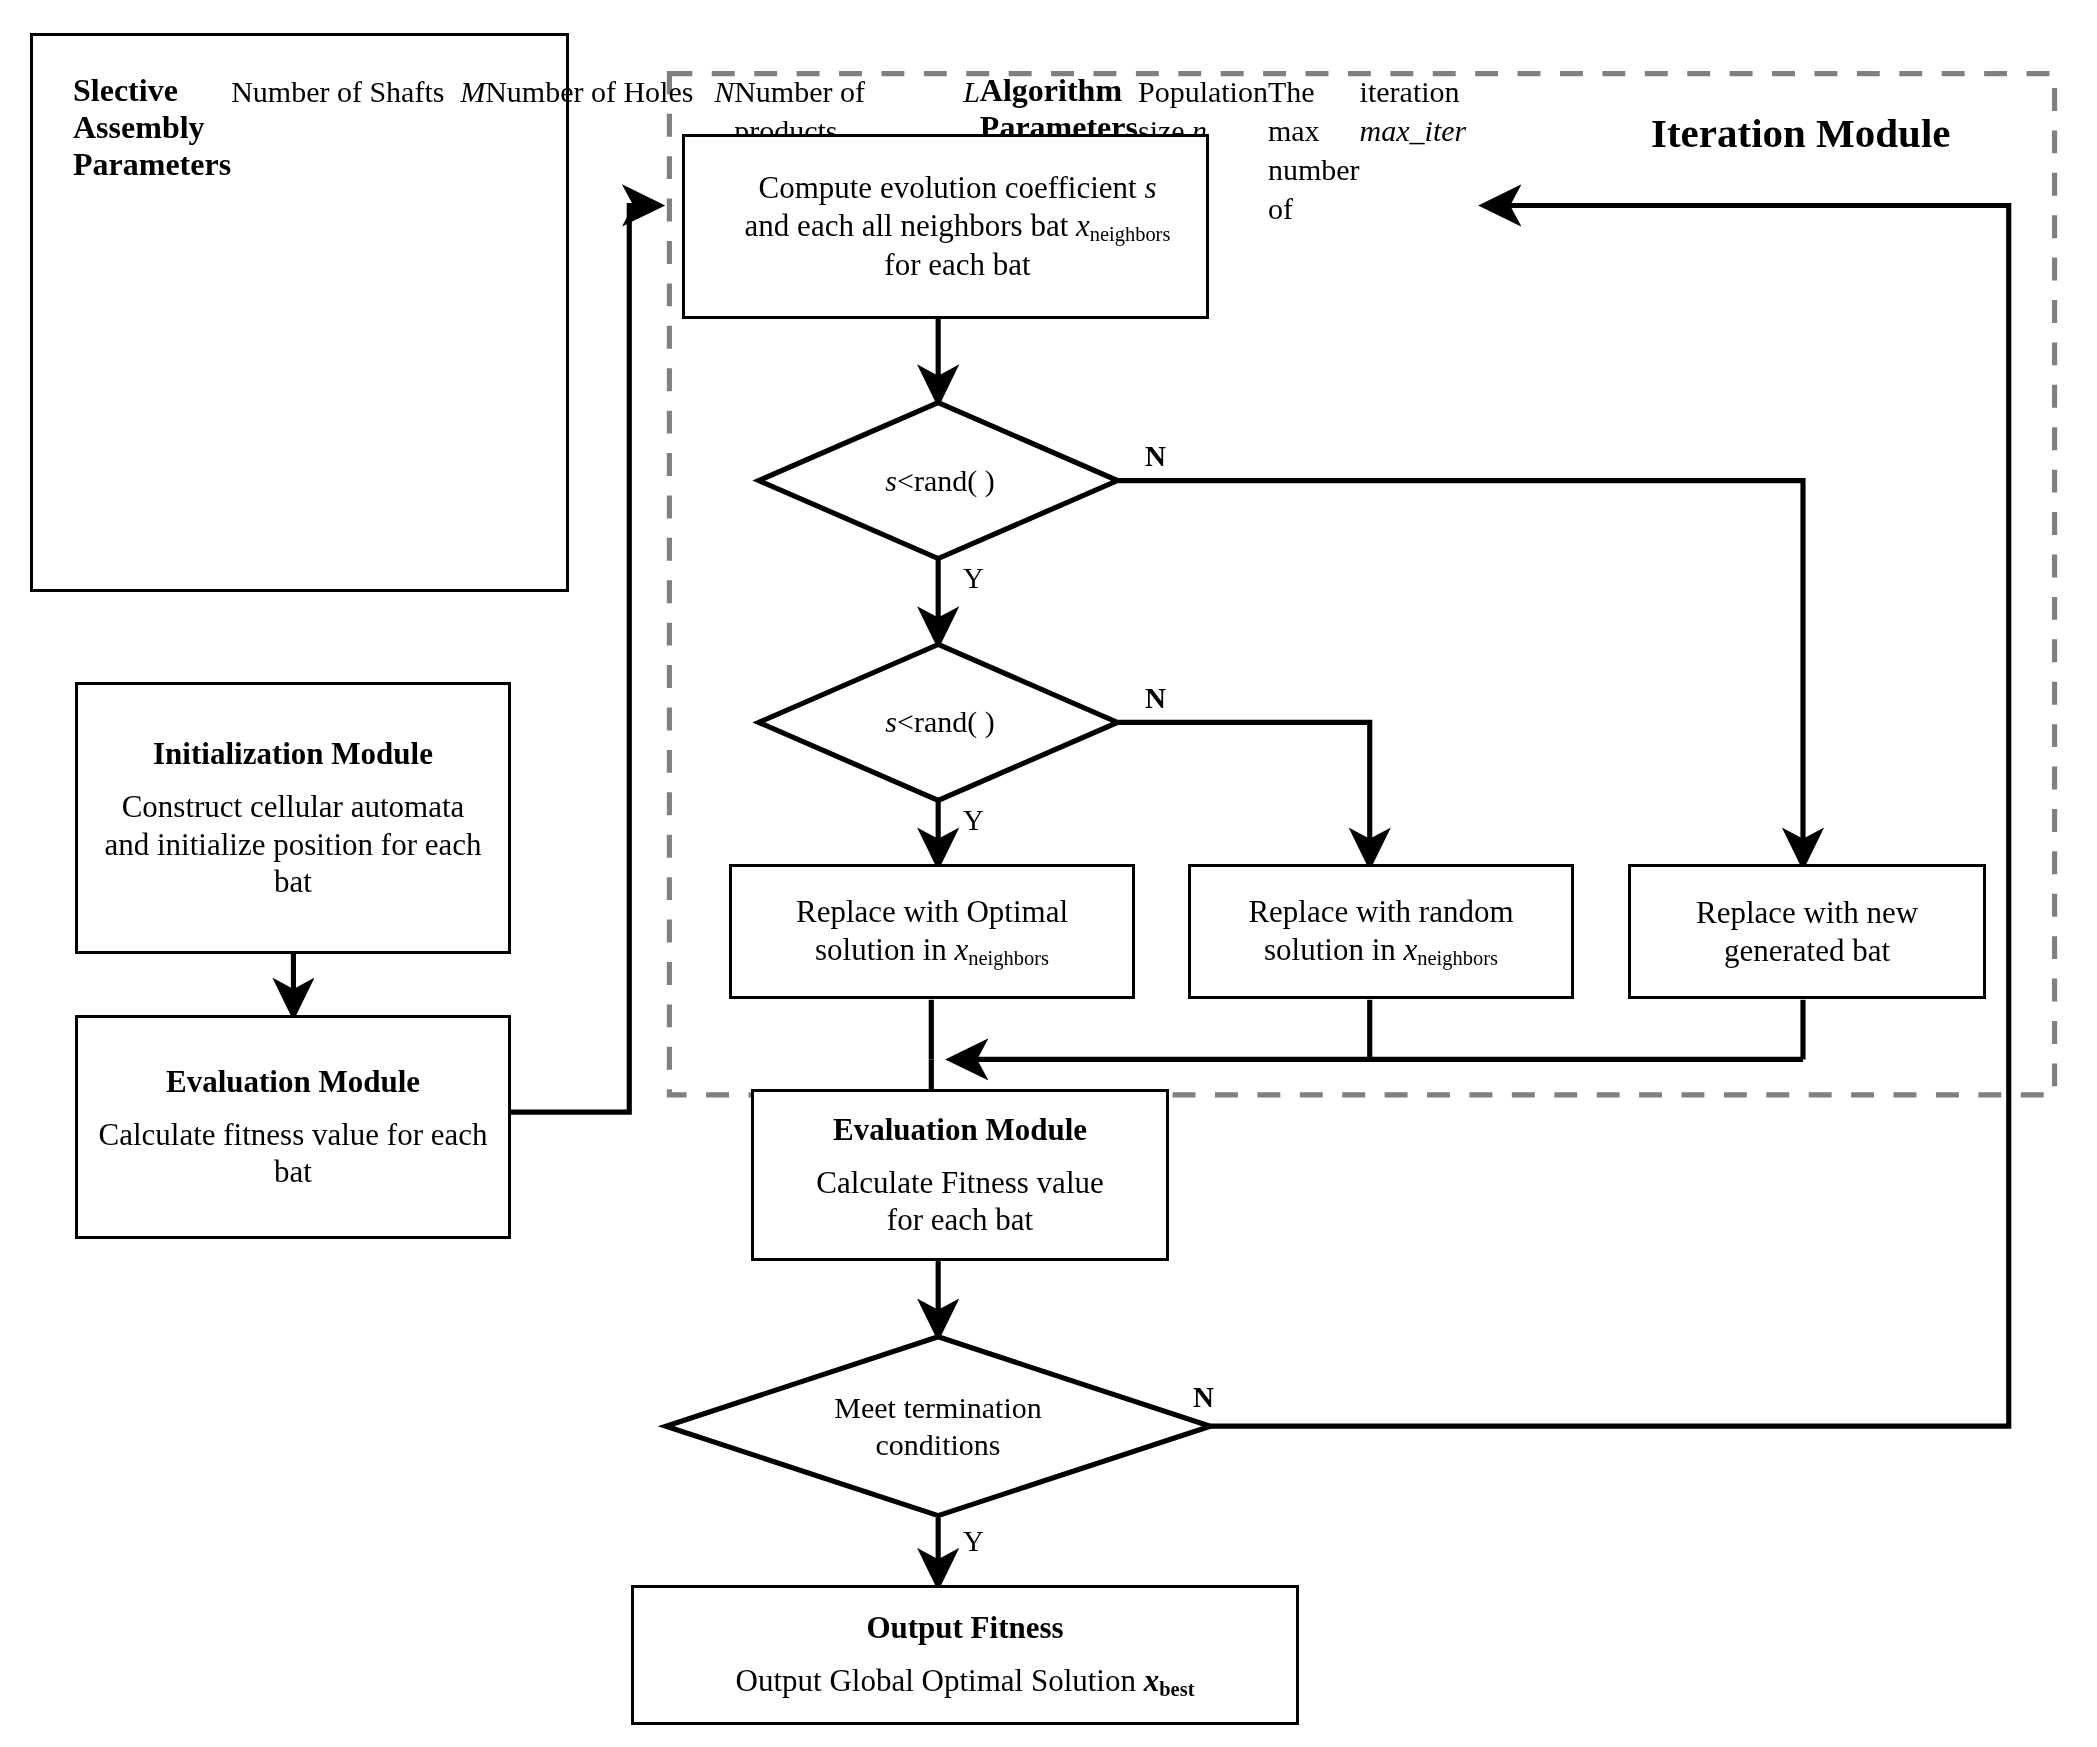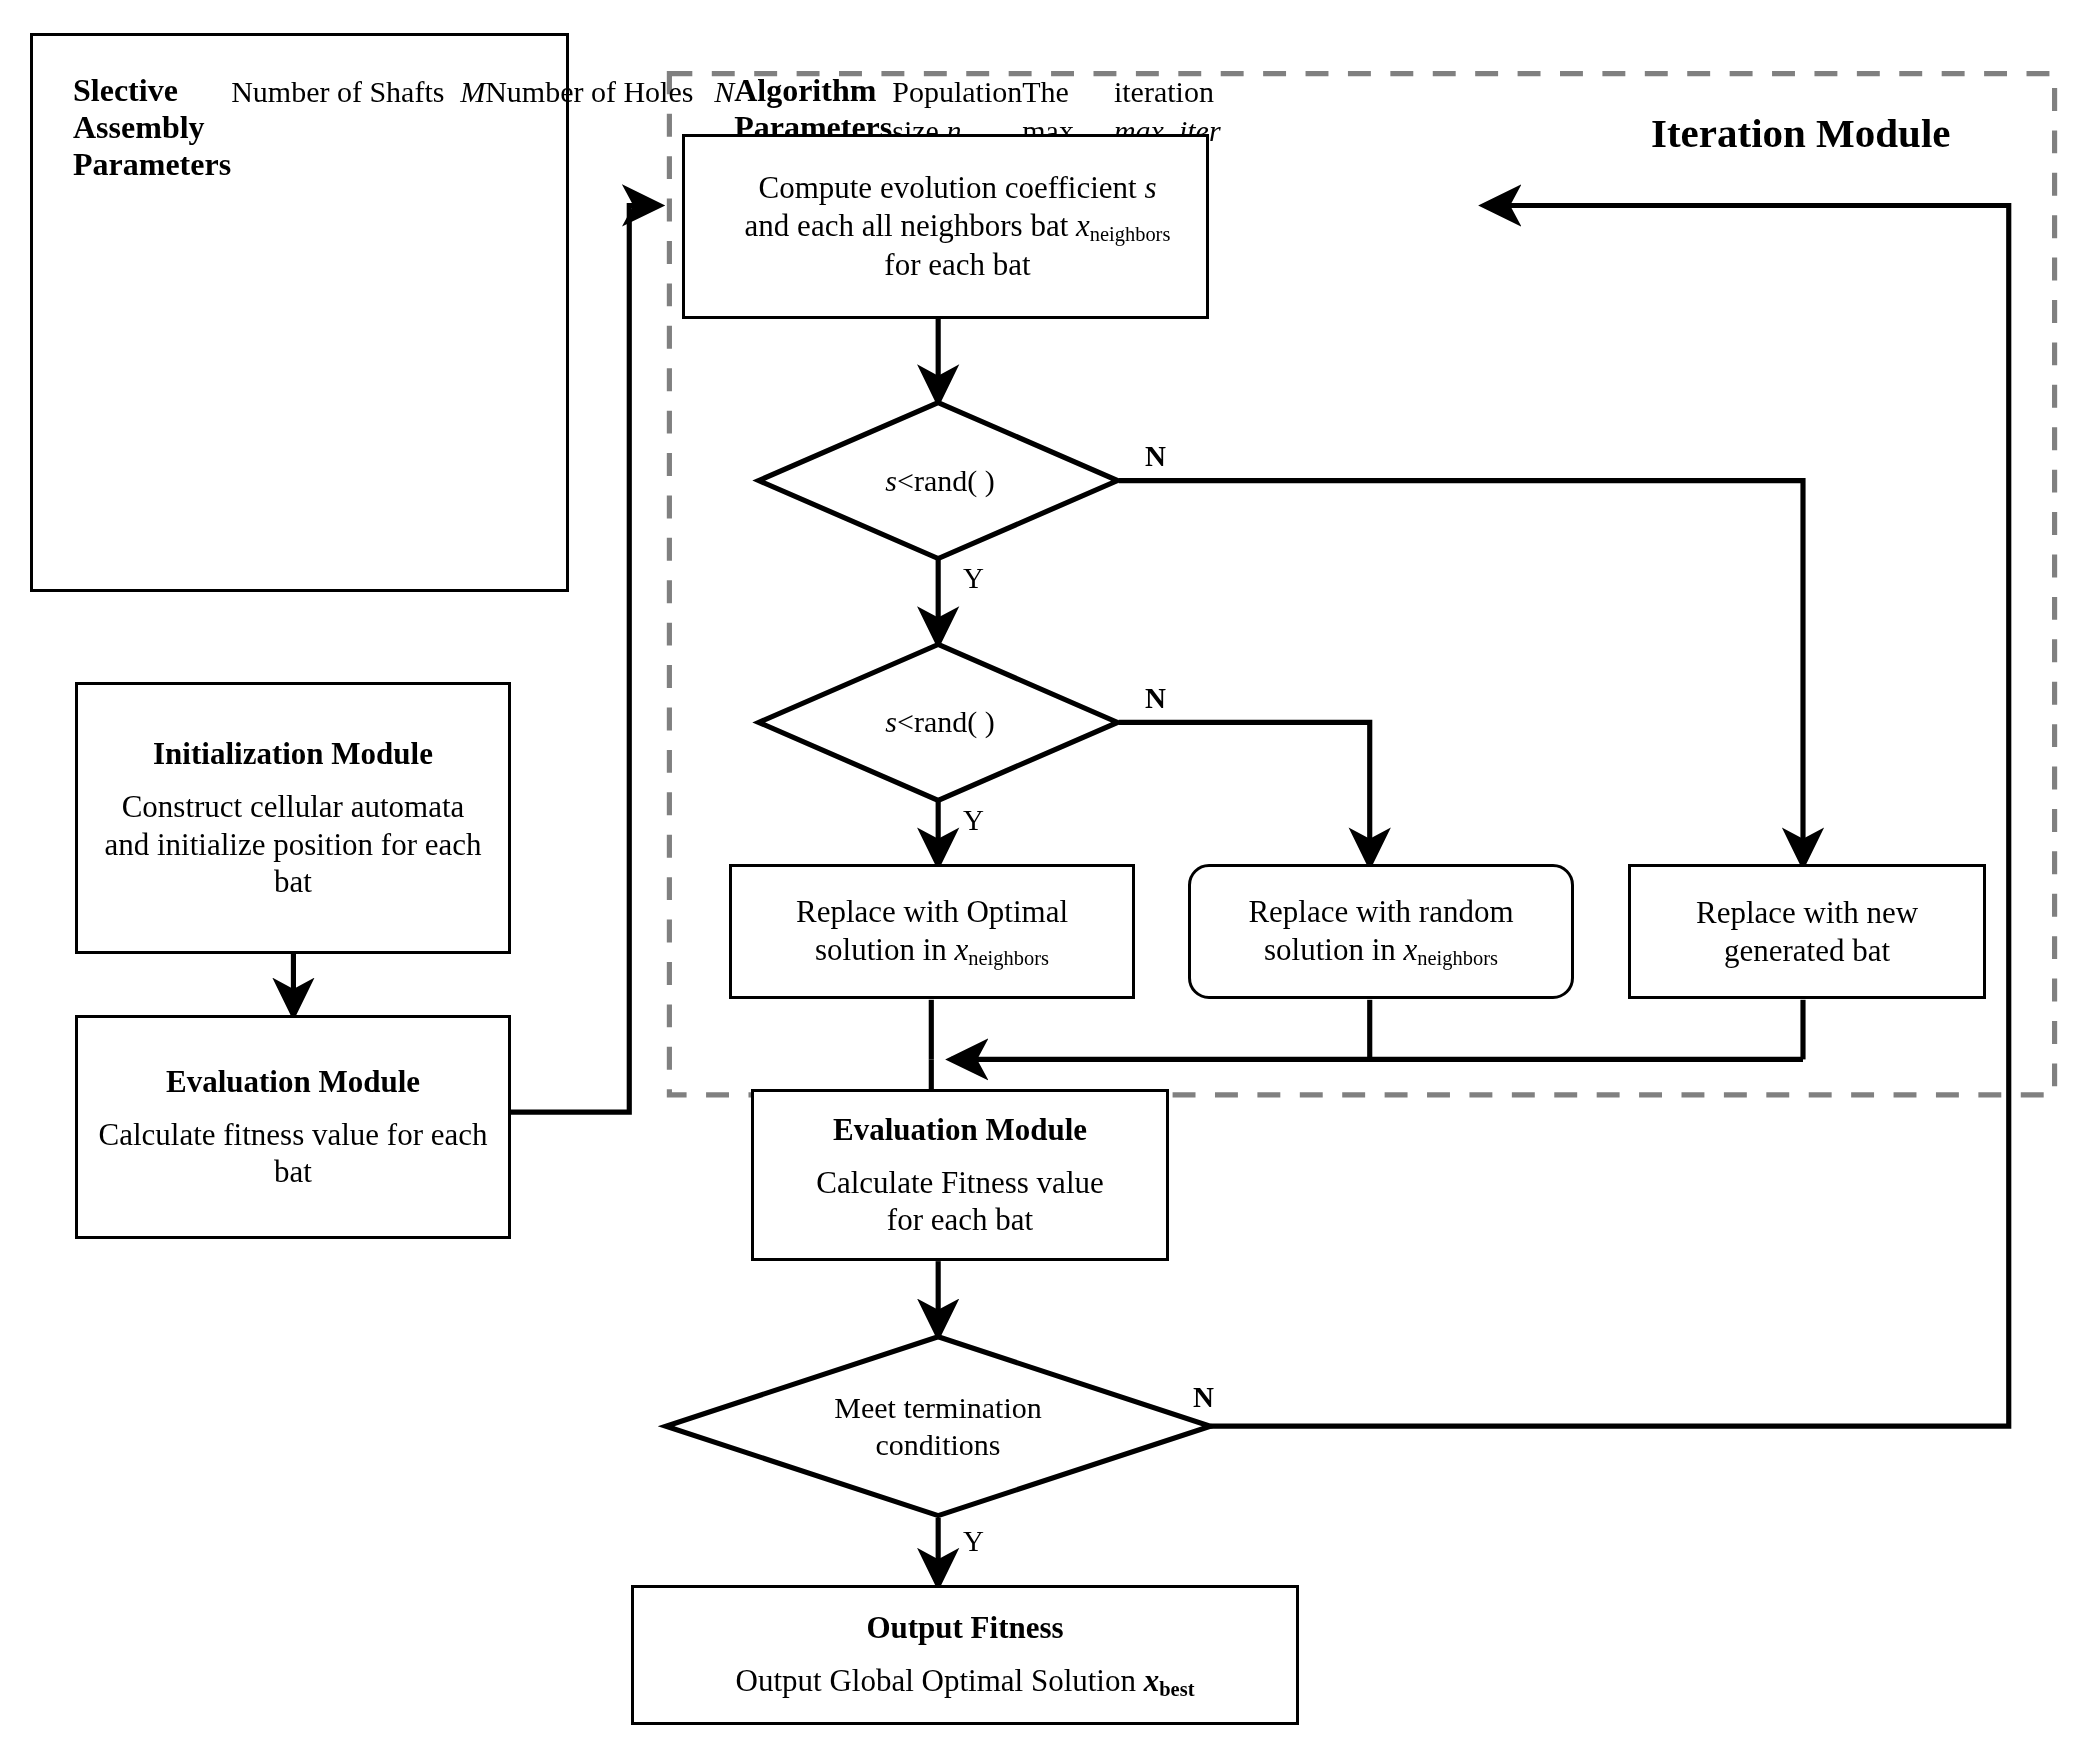--- a/index.html
+++ b/index.html
@@ -82,20 +82,24 @@
     <div class="ph">Slective Assembly Parameters</div>
     <div style="height:23px"></div>
     <div class="prow">
       <span class="pname">Number of Shafts</span>
       <span class="pvar">M</span>
     </div>
     <div class="prow">
       <span class="pname">Number of Holes</span>
       <span class="pvar">N</span>
     </div>
+    <div class="prow">
+      <span class="pname">Number of products</span>
+      <span class="pvar">L</span>
+    </div>
     <div class="gap"></div>
     <div class="ph">Algorithm Parameters</div>
     <div style="height:20.6px"></div>
     <div class="pline">
       <span>Population size </span><span class="it">n</span>
     </div>
     <div class="pline">The max number of</div>
     <div class="pline">
       <span>iteration </span><span class="it">max_iter</span>
     </div>
@@ -145,21 +149,21 @@
 
   <div class="node boxed" style="left:729px;top:864px;width:406px;height:135px;">
     <div class="nlines" style="width:100%;">
       <div>Replace with Optimal</div>
       <div>
         <span>solution in </span><span class="it">x</span><span class="sub">neighbors</span>
       </div>
     </div>
   </div>
 
-  <div class="node boxed" style="left:1188px;top:864px;width:386px;height:135px;border-radius:21px;">
+  <div class="node boxed" style="left:1188px;top:864px;width:386px;height:135px;">
     <div class="nlines" style="width:100%;">
       <div>Replace with random</div>
       <div>
         <span>solution in </span><span class="it">x</span><span class="sub">neighbors</span>
       </div>
     </div>
   </div>
 
   <div class="node boxed" style="left:1628px;top:864px;width:358px;height:135px;">
     <div class="nlines" style="width:100%;">

